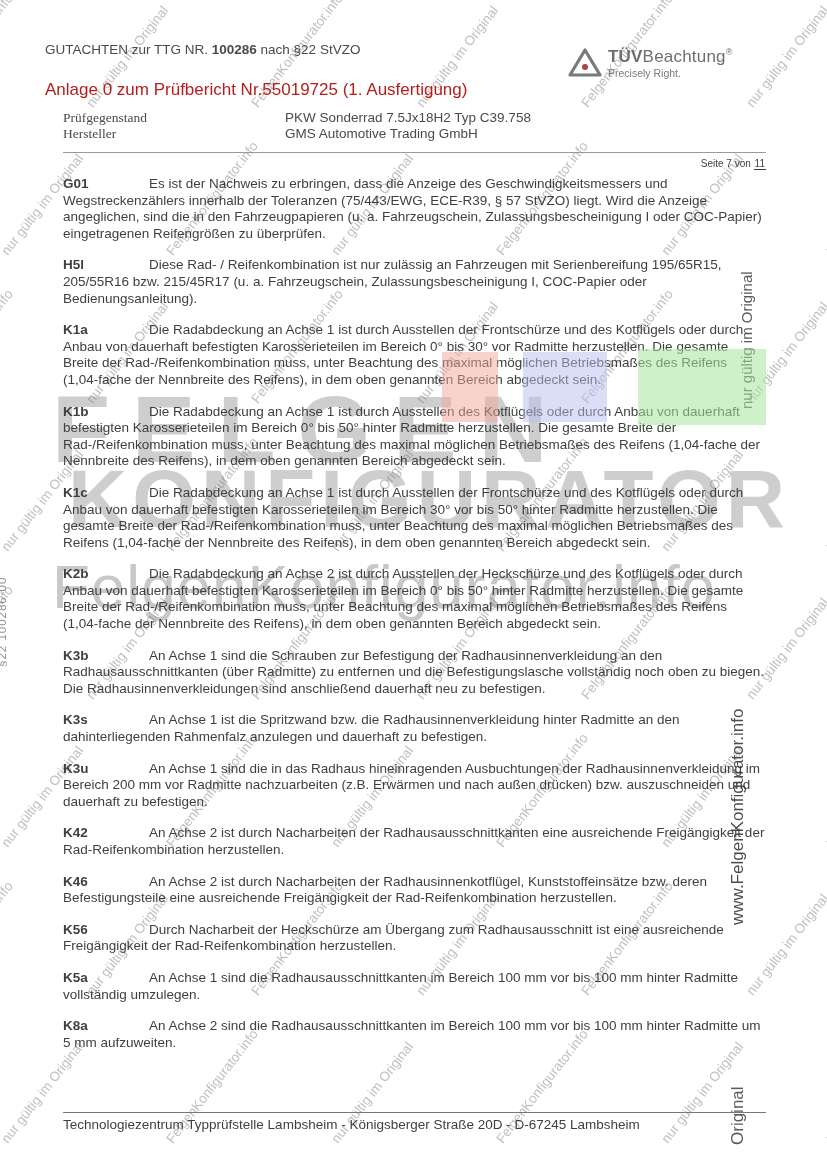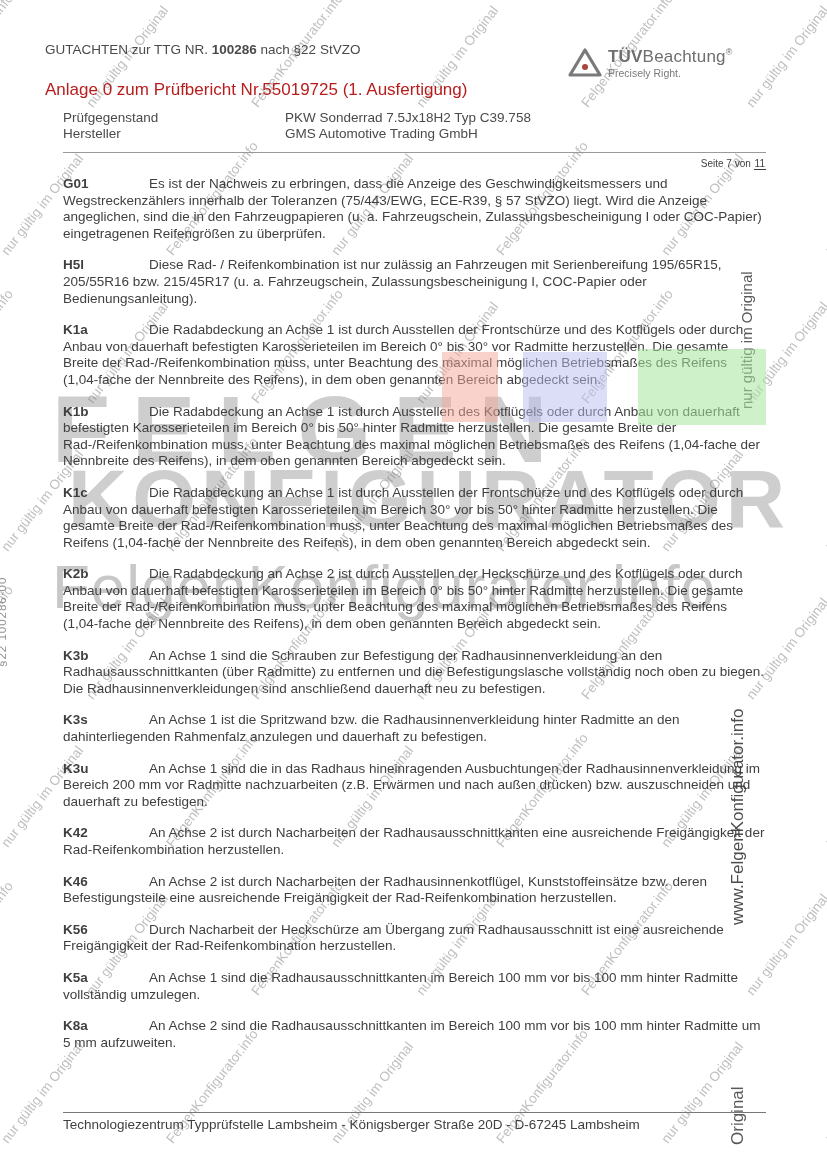--- a/index.html
+++ b/index.html
@@ -42,21 +42,21 @@
     white-space:nowrap;letter-spacing:0px;line-height:1;
   }
 
   
   .content{position:absolute;left:45px;width:703px;z-index:3;}
   #hdr-line1{top:42px;font-size:13.5px;color:#4a4a4a;}
   #hdr-line2{top:80px;font-size:17px;color:#b91c1c;}
   .hdr-row{position:absolute;left:63px;width:703px;font-size:13.5px;color:#4a4a4a;z-index:3;}
   #hdr-subject{top:110px;}
   #hdr-manuf{top:126px;}
-  .hdr-label{display:inline-block;width:222px;}
+  .hdr-label{display:inline-block;width:222px;font-family:Liberation Serif, serif;}
   .hdr-rule{position:absolute;left:63px;width:703px;border-top:1px solid #9a9a9a;z-index:3;}
   #rule-top{top:152px;}
   #page-line{position:absolute;left:63px;width:703px;top:158px;text-align:right;font-size:10px;color:#3f3f3f;z-index:3;}
   #page-total{border-bottom:1px solid #3f3f3f;padding:0 1px;}
   .bold{font-weight:700;}
 
   
   #logo{position:absolute;left:568px;top:48px;z-index:4;display:flex;align-items:flex-start;}
   #logo svg{display:block;margin-right:6px;}
   #logo-textcol{line-height:1.1;}

